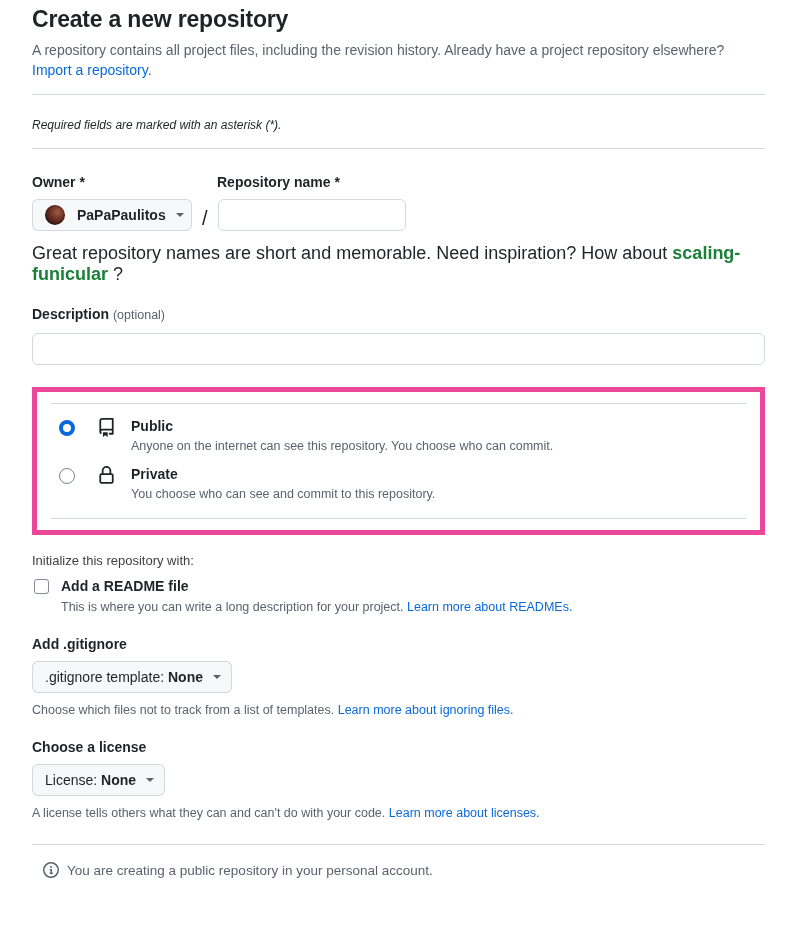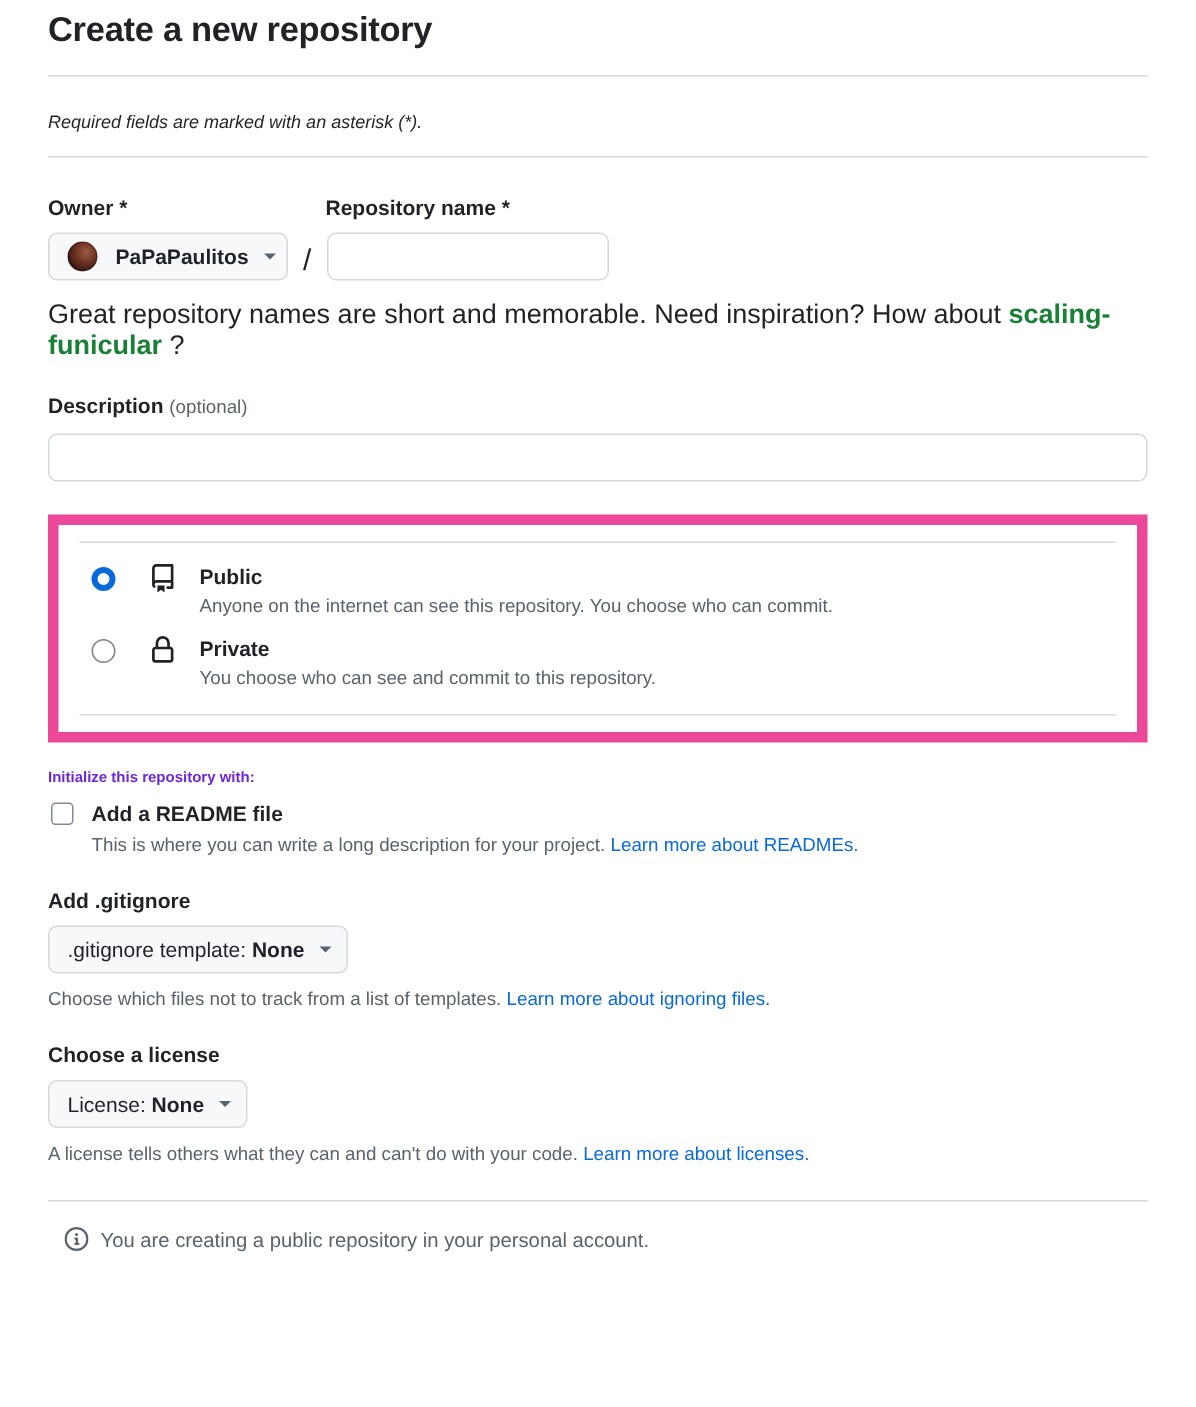--- a/index.html
+++ b/index.html
@@ -130,21 +130,21 @@
   .owner-btn { width: 100%; justify-content: space-between; }
   .owner-btn .name { flex: 1 1 auto; text-align: left; margin-left: 2px; }
 
   .suggest { font-size: 18px; color: #1f2328; margin-top: 12px; }
   .suggest .sugg-name { color: #1a7f37; font-weight: 600; cursor: pointer; }
 
   
   .visibility-wrap {
     position: relative;
     margin-top: 22px;
-    border: 7px solid #ec4899;
+    border: 5px solid #ec4899;
     padding: 0 14px;
   }
   .vis-top-rule, .vis-bottom-rule {
     height: 1px; background: #d1d9e0; margin: 0 0 0 0;
   }
   .vis-top-rule { margin-top: 11px; }
   .vis-bottom-rule { margin-bottom: 11px; }
   .vis-list { padding: 10px 0 8px 0; }
   .vis-item { display: flex; align-items: flex-start; gap: 0; padding: 3px 0 7px 0; }
   .radio {
@@ -160,21 +160,21 @@
   .radio.checked {
     border: 4.5px solid #0969da;
     background: #fff;
   }
   .vis-icon { width: 22px; flex: 0 0 auto; margin: 1px 12px 0 0; color: #1f2328; }
   .vis-text { flex: 1 1 auto; }
   .vis-name { font-size: 14px; font-weight: 600; line-height: 19px; color: #1f2328; }
   .vis-desc { font-size: 12.5px; color: #59636e; line-height: 18px; margin-top: 1px; }
 
   
-  .init-title { font-size: 10px; font-weight: 700; color: #6d28d9; margin-top: 18px; }
+  .init-title { font-size: 13px; font-weight: 400; color: #404040; margin-top: 18px; }
   .check-row { display: flex; align-items: flex-start; margin-top: 9px; }
   .checkbox {
     width: 15px; height: 15px;
     border: 1px solid #818b98;
     border-radius: 3px;
     background: #fff;
     flex: 0 0 auto;
     margin: 2px 12px 0 2px;
     cursor: pointer;
   }
@@ -186,20 +186,25 @@
   .info-text { font-size: 13.5px; color: #59636e; }
   svg { display: block; }
 </style>
 </head>
 <body>
 
 <div class="page">
   <div class="wrap">
 
     <h1 class="title">Create a new repository</h1>
+    <div class="subtitle">
+      <span>A repository contains all project files, including the revision history. Already have a project repository elsewhere?</span>
+      <br>
+      <a class="link">Import a repository.</a>
+    </div>
     <hr class="rule">
     <div class="required-note">Required fields are marked with an asterisk (*).</div>
 
 
     <hr class="rule" style="margin-top:16px;">
 
     <div class="section" style="">
       <div class="labels-row">
         <span class="field-label lbl-owner">Owner *</span>
         <span class="field-label">Repository name *</span>

